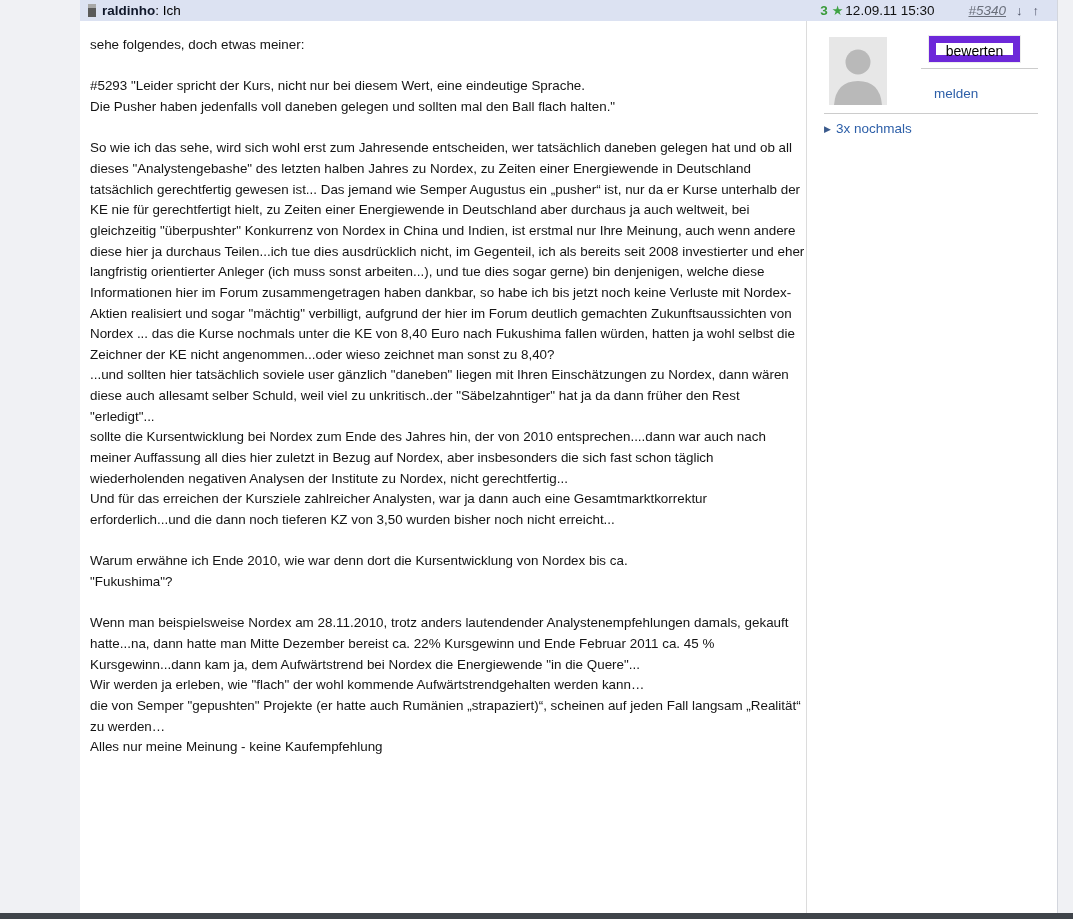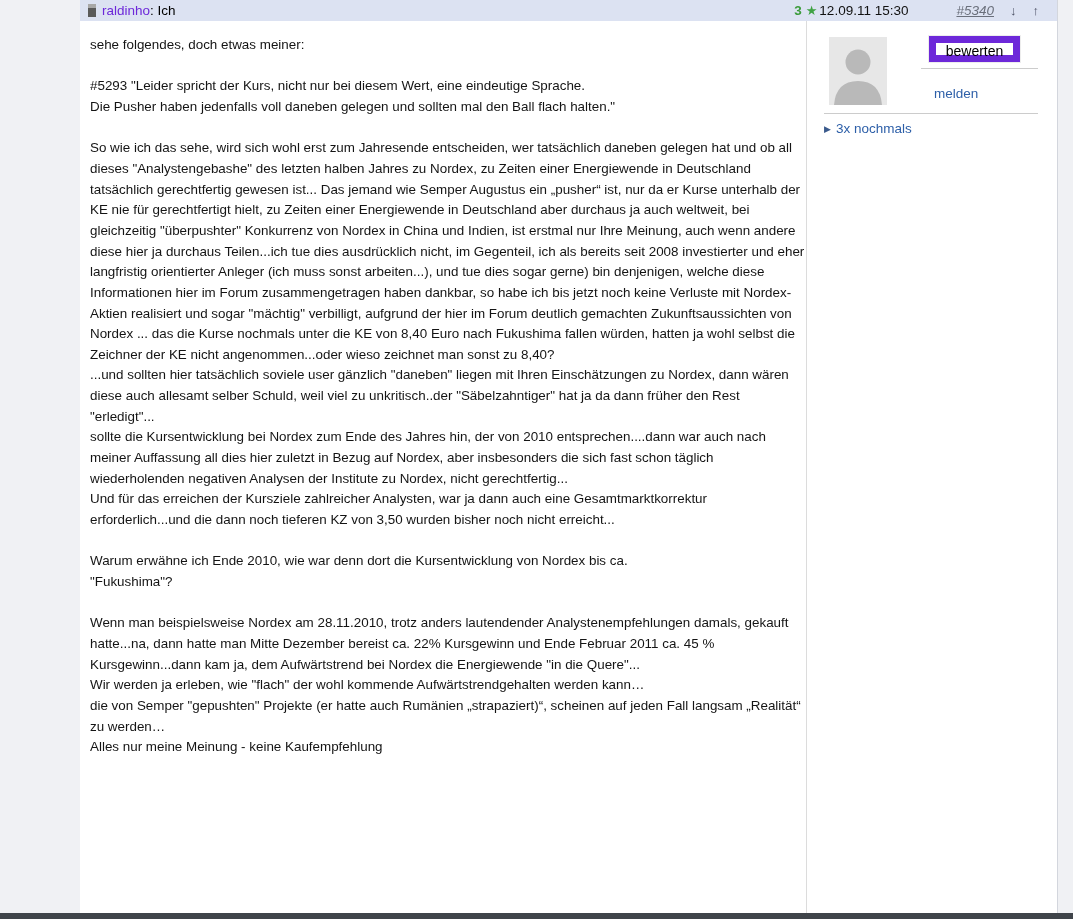--- a/index.html
+++ b/index.html
@@ -28,28 +28,28 @@
     align-items: center;
     padding: 0 18px 0 8px;
     font-size: 13.5px;
   }
   .post-icon {
     width: 8px; height: 13px;
     background: linear-gradient(#a8a8a8 0 32%, #5a5a5a 32% 100%);
     margin-right: 6px;
     flex: 0 0 auto;
   }
-  .author-name { font-weight: normal; color: #6d28d9; cursor: pointer; }
+  .author-name { font-weight: bold; color: #0f172a; cursor: pointer; }
   .author-suffix { color: #000; }
   .header-spacer { flex: 1; }
   .rating-group { display: flex; align-items: center; gap: 4px; cursor: pointer; }
   .rating-count { color: #3a9b3a; font-weight: bold; }
   .star-icon { color: #3fa244; font-size: 13px; line-height: 1; }
   .timestamp { margin-left: 2px; color: #111; }
-  .postnum-group { margin-left: 48px; display: flex; align-items: center; gap: 16px; }
+  .postnum-group { margin-left: 34px; display: flex; align-items: center; gap: 10px; }
   .post-link {
     font-style: italic;
     text-decoration: underline;
     color: #6a6f7b;
     cursor: pointer;
   }
   .nav-arrow { color: #4a4f63; cursor: pointer; font-size: 13px; }
   
   .post-body {
     position: absolute;

